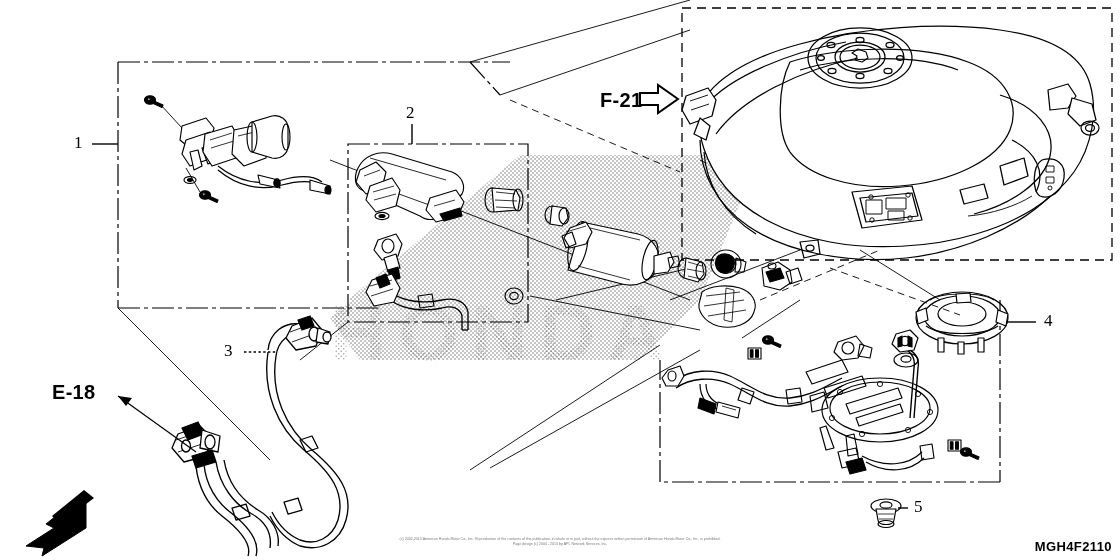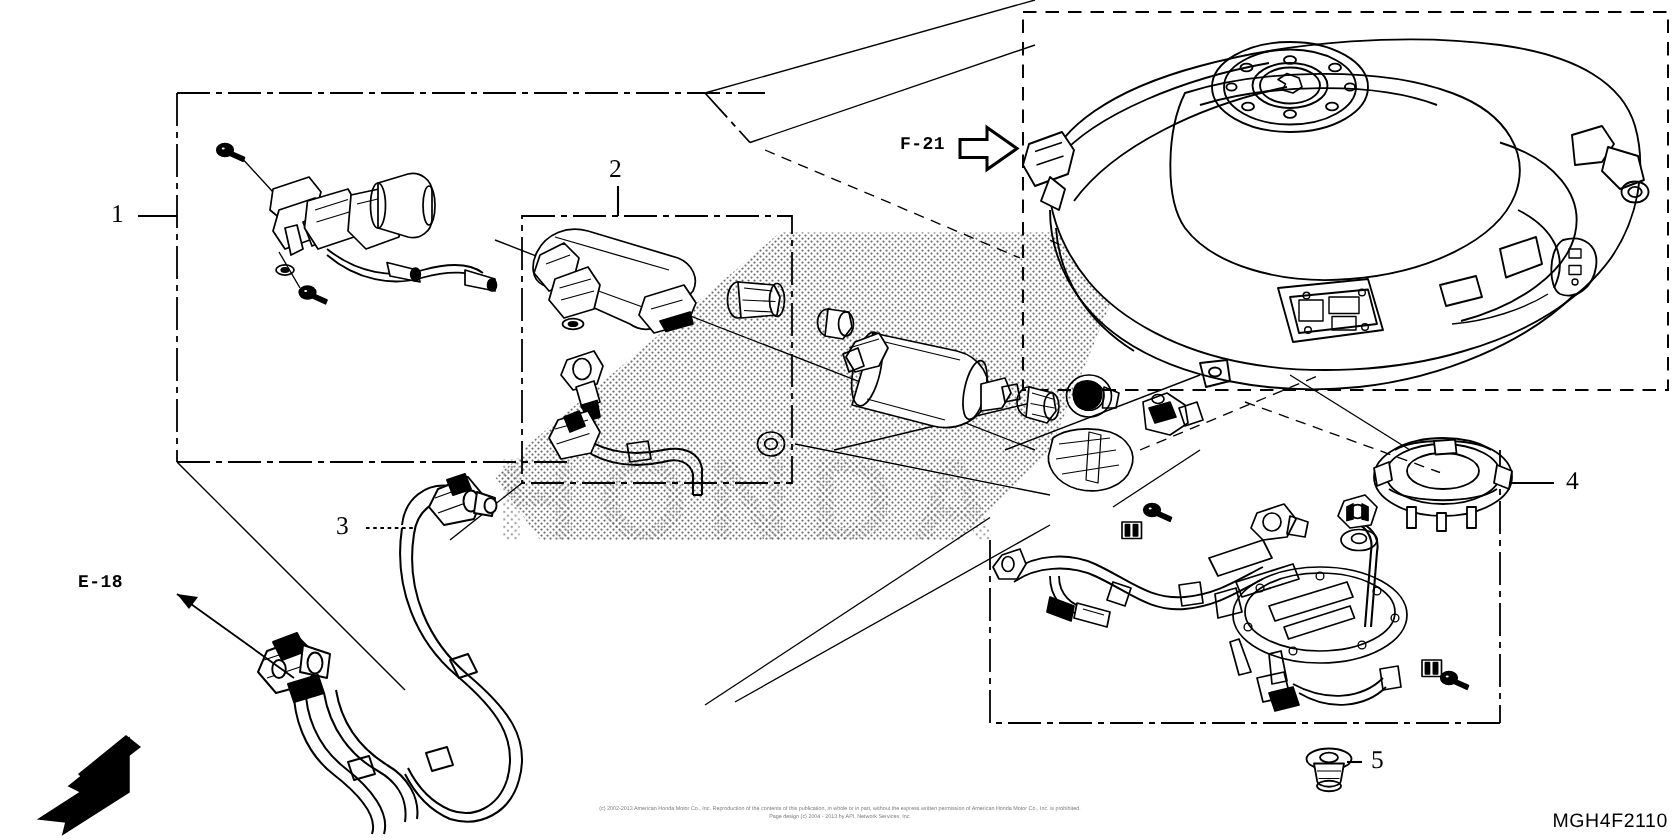--- a/index.html
+++ b/index.html
@@ -2,24 +2,24 @@
 <html><head>
 <meta charset="utf-8">
 <style>
   html,body{margin:0;padding:0;background:#ffffff;}
   body{width:1120px;height:560px;overflow:hidden;
        font-family:"Liberation Sans", sans-serif;color:#000;}
   #sheet{position:relative;width:1120px;height:560px;background:#fff;}
   svg.layer{position:absolute;left:0;top:0;width:1120px;height:560px;}
   .callout{position:absolute;font-size:17px;font-weight:400;color:#000;
            font-family:"Liberation Serif", serif;}
-  .ref{position:absolute;font-size:12px;font-weight:bold;letter-spacing:.3px;
-       font-family:Liberation Mono, monospace;}
+  .ref{position:absolute;font-size:20px;font-weight:bold;letter-spacing:.3px;
+       font-family:Liberation Sans, sans-serif;}
   .partno{position:absolute;right:8px;bottom:6px;font-size:13px;
-          font-weight:normal;letter-spacing:.4px;margin-left:22px;}
+          font-weight:bold;letter-spacing:.4px;margin-left:22px;}
   .copy{position:absolute;left:0;right:0;bottom:12px;text-align:center;
         font-size:3.6px;line-height:5.6px;color:#7a7a7a;
         font-family:"Liberation Sans", sans-serif;}
   .frlabel{position:absolute;font-size:19px;font-weight:bold;
            transform:rotate(-32deg);transform-origin:0 0;
            font-family:"Liberation Sans", sans-serif;}
 </style>
 </head>
 <body>
 

